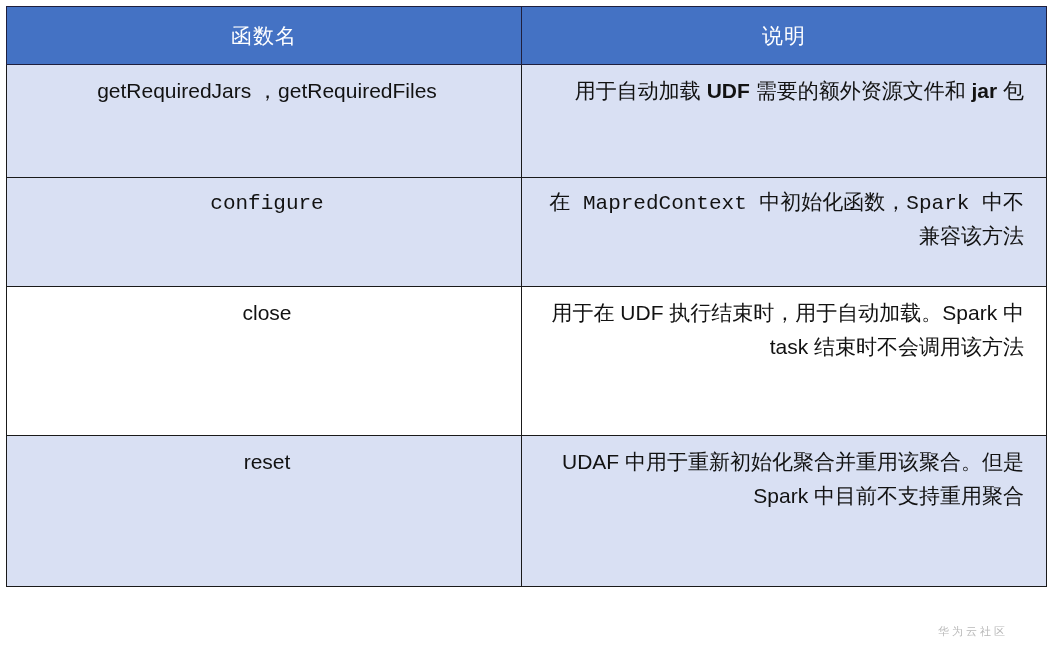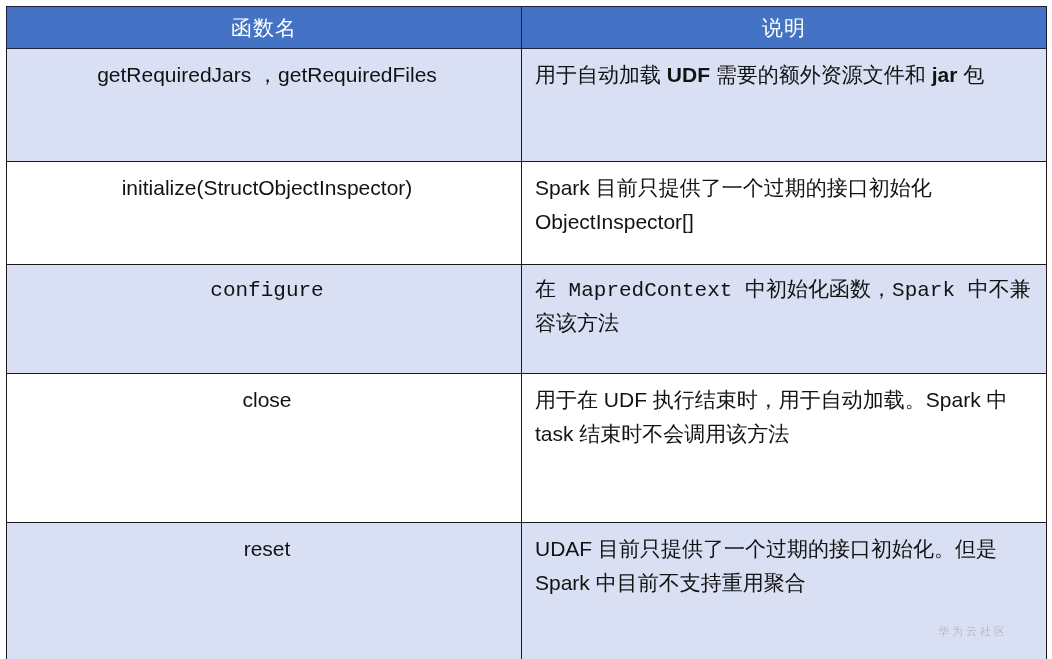--- a/index.html
+++ b/index.html
@@ -36,21 +36,21 @@
   table.fn-table col.col-name { width: 515px; }
   table.fn-table col.col-desc { width: 525px; }
 
   thead th {
     background: #4472c4;
     color: #ffffff;
     font-weight: normal;
     font-size: 21px;
     text-align: center;
     height: 41px;
-    padding: 0;
+    padding: 8px;
     border-top: 1.6px solid #1f1f3d;
     border-bottom: 1.6px solid #1f1f3d;
     border-left: 1.6px solid #1f1f3d;
     border-right: 1.6px solid #1f1f3d;
     letter-spacing: 1px;
     vertical-align: middle;
   }
 
   tbody td {
     border: 1.6px solid #1a1a1a;
@@ -65,22 +65,22 @@
 
   td.cell-name {
     text-align: center;
     padding: 10px 6px 12px 12px;
     line-height: 1.5;
     white-space: nowrap;
     vertical-align: top;
   }
 
   td.cell-desc {
-    text-align: left;
-    padding: 9px 2px 12px 13px;
+    text-align: right;
+    padding: 9px 22px 12px 13px;
     line-height: 1.62;
   }
 
   .cell-desc b { font-weight: bold; }
 
   
   tr.r0 td { height: 90px; }
   tr.r1 td { height: 80px; }
   tr.r2 td { height: 86px; font-family: Liberation Mono, monospace; }
   tr.r3 td { height: 126px; margin-left: 48px; }
@@ -112,35 +112,31 @@
       <tr>
         <th>函数名</th>
         <th>说明</th>
       </tr>
     </thead>
     <tbody>
       <tr class="shade r0">
         <td class="cell-name">getRequiredJars ，getRequiredFiles</td>
         <td class="cell-desc"><span>用于自动加载 </span><b>UDF</b><span> 需要的额外资源文件和 </span><b>jar</b><span> 包</span></td>
       </tr>
-      <tr class="plain r1">
-        <td class="cell-name">initialize(StructObjectInspector)</td>
-        <td class="cell-desc"><span>Spark 目前只提供了一个过期的接口初始化 ObjectInspector[]</span></td>
-      </tr>
       <tr class="shade r2">
         <td class="cell-name">configure</td>
         <td class="cell-desc"><span>在 MapredContext 中初始化函数，Spark 中不兼容该方法</span></td>
       </tr>
       <tr class="plain r3">
         <td class="cell-name">close</td>
         <td class="cell-desc"><span>用于在 UDF 执行结束时，用于自动加载。Spark 中 task 结束时不会调用该方法</span></td>
       </tr>
       <tr class="shade r4">
         <td class="cell-name">reset</td>
-        <td class="cell-desc"><span>UDAF 目前只提供了一个过期的接口初始化。但是 Spark 中目前不支持重用聚合</span></td>
+        <td class="cell-desc"><span>UDAF 中用于重新初始化聚合并重用该聚合。但是 Spark 中目前不支持重用聚合</span></td>
       </tr>
 
     </tbody>
   </table>
 
   <div class="watermark">华为云社区</div>
 
 </div>
 
 </body></html>

